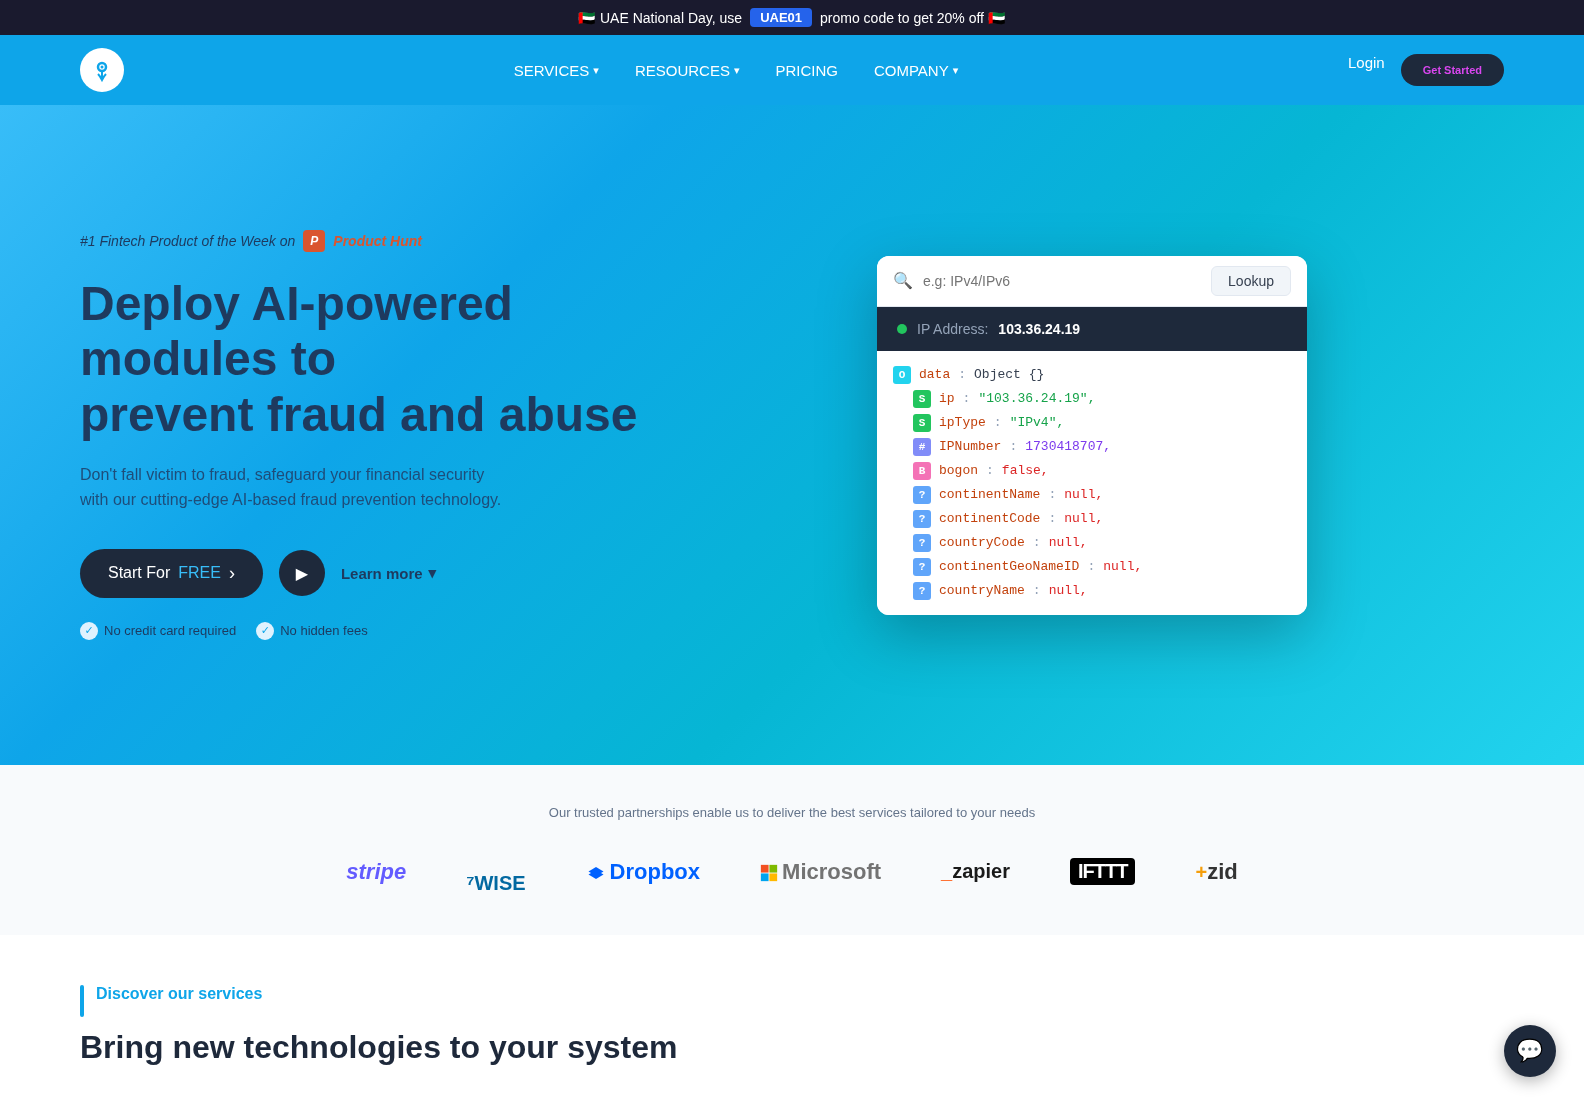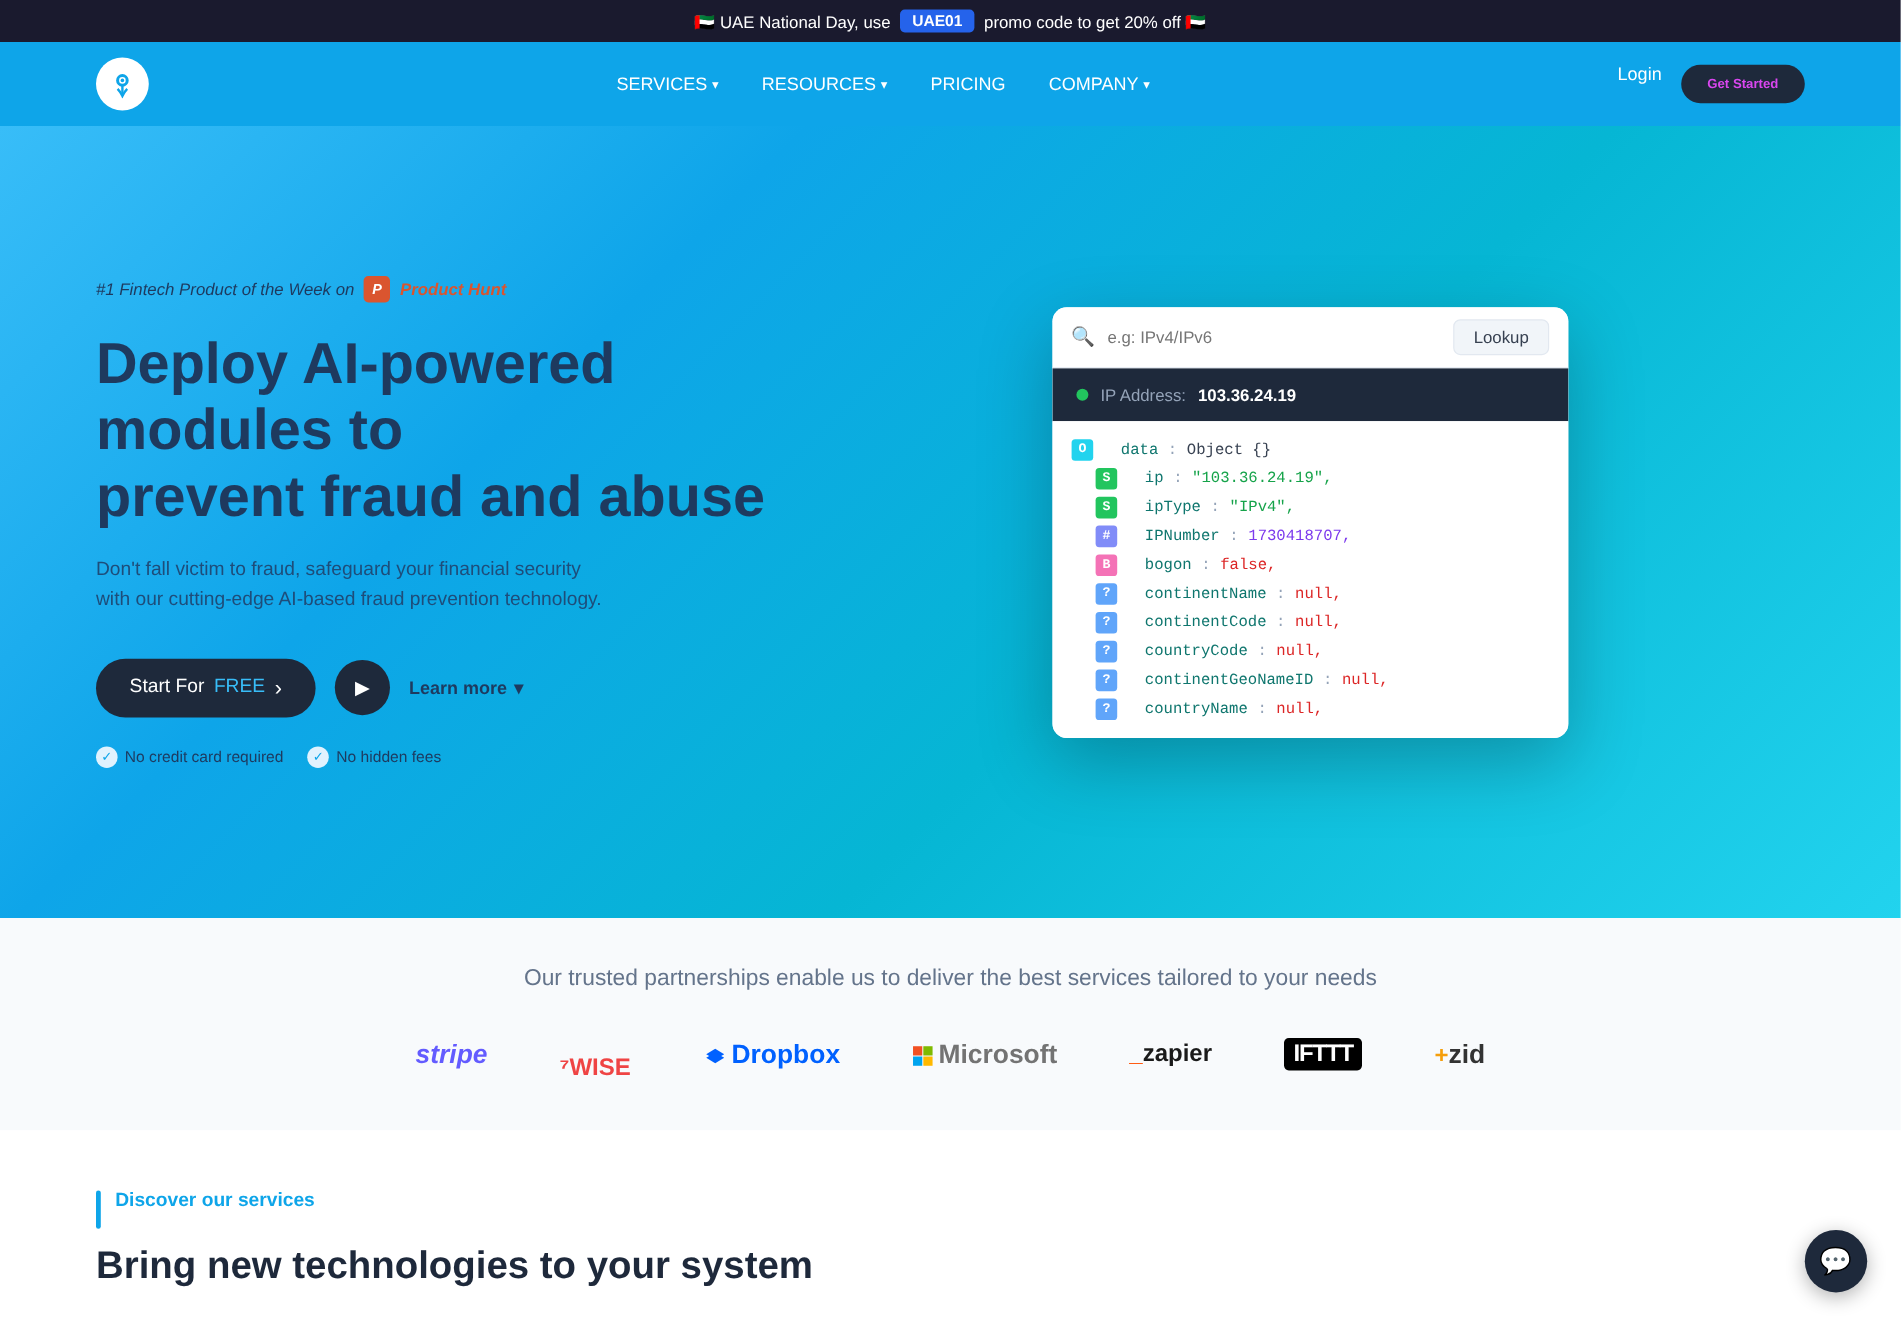--- a/index.html
+++ b/index.html
@@ -298,53 +298,53 @@
       font-size: 11px;
       font-weight: bold;
       color: #fff;
       flex-shrink: 0;
     }
     .badge-obj { background: #22d3ee; }
     .badge-str { background: #22c55e; }
     .badge-num { background: #818cf8; }
     .badge-bool { background: #f472b6; }
     .badge-null { background: #60a5fa; }
-    .json-key { color: #0f766e; margin-left: 15px; }
+    .json-key { color: #c2410c; }
     .json-colon { color: #94a3b8; }
     .json-val-str { color: #16a34a; }
     .json-val-num { color: #7c3aed; }
     .json-val-false { color: #dc2626; }
     .json-val-null { color: #dc2626; }
     .json-val-obj { color: #374151; }
     .json-indent { padding-left: 20px; }
 
     
     .trusted-section {
       background: #f8fafc;
       padding: 40px 80px;
       text-align: center;
     }
     .trusted-text {
-      font-size: 19px;
+      font-size: 13px;
       color: #64748b;
       margin-bottom: 28px;
     }
     .partners-row {
       display: flex;
       align-items: center;
       justify-content: center;
       gap: 60px;
       flex-wrap: wrap;
     }
     .partner-logo {
       font-size: 22px;
       font-weight: 700;
     }
     .stripe { color: #635bff; font-style: italic; }
-    .wise { color: #ef4444; margin-top: 24px; }
+    .wise { color: #0369a1; margin-top: 24px; }
     .dropbox { color: #0061ff; }
     .microsoft { color: #737373; }
     .zapier { color: #1a1a1a; }
     .ifttt { color: #222; font-weight: 900; letter-spacing: -1px; }
     .zid { color: #333; }
 
     
     .discover-section {
       background: #fff;
       padding: 50px 80px 20px;

